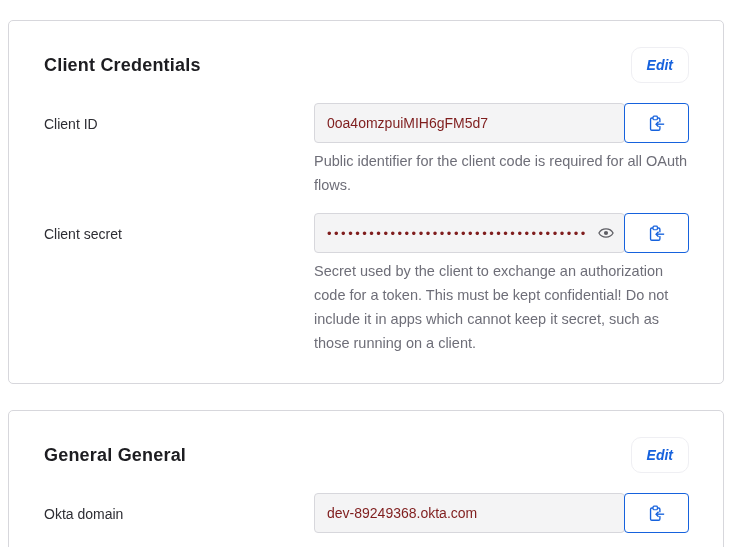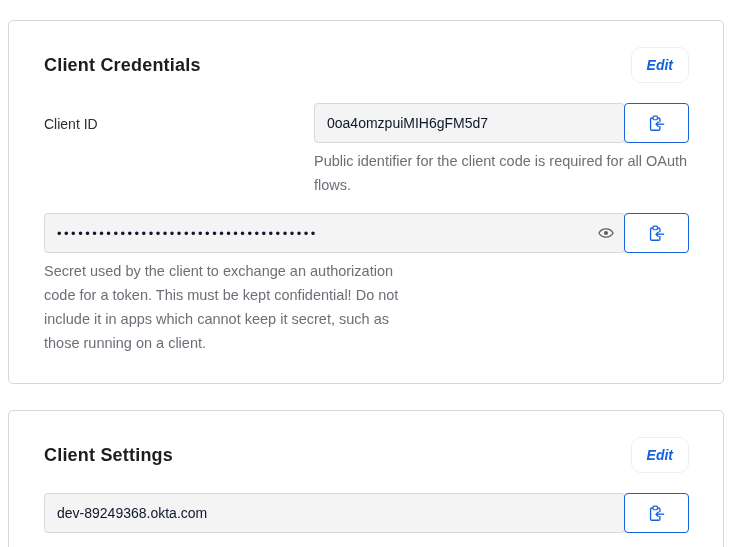--- a/index.html
+++ b/index.html
@@ -63,21 +63,21 @@
   .input-wrap { position: relative; flex: 1; min-width: 0; }
   .text-input {
     width: 100%;
     height: 40px;
     background: #f4f4f5;
     border: 1px solid #d7d7dc;
     border-radius: 4px;
     padding: 0 12px;
     font-family: "Liberation Sans", sans-serif;
     font-size: 14px;
-    color: #0f172a;
+    color: #7f1d1d;
     outline: none;
   }
   .text-input.masked {
     font-size: 13px;
     letter-spacing: 2.5px;
     padding-right: 34px;
   }
   .eye-btn {
     position: absolute;
     right: 9px;
@@ -139,20 +139,21 @@
               <line x1="19" y1="10.8" x2="9.6" y2="10.8" stroke="#1662dd" stroke-width="1.6"></line>
               <path d="M12.4 7.9 L9.5 10.8 L12.4 13.7" fill="none" stroke="#1662dd" stroke-width="1.6"></path>
             </svg>
           </button>
         </div>
         <p class="desc">Public identifier for the client code is required for all OAuth flows.</p>
       </div>
     </div>
 
     <div class="row">
+      <div class="row-label">Client secret</div>
       <div class="row-main">
         <div class="input-group">
           <div class="input-wrap">
             <input class="text-input masked" readonly="" value="•••••••••••••••••••••••••••••••••••••" style="">
             <button class="eye-btn">
               <svg width="16" height="16" viewBox="0 0 24 24">
                 <path d="M12 5.8C7 5.8 2.9 9.1 1.4 12c1.5 2.9 5.6 6.2 10.6 6.2S21.1 14.9 22.6 12C21.1 9.1 17 5.8 12 5.8z" fill="none" stroke="#5e5e64" stroke-width="1.9"></path>
                 <circle cx="12" cy="12" r="3.1" fill="#5e5e64"></circle>
               </svg>
             </button>
@@ -167,25 +168,26 @@
             </svg>
           </button>
         </div>
         <p class="desc">Secret used by the client to exchange an authorization code for a token. This must be kept confidential! Do not include it in apps which cannot keep it secret, such as those running on a client.</p>
       </div>
     </div>
   </section>
 
   <section class="card card-general">
     <div class="card-header">
-      <h2 class="card-title">Client Settings</h2>
+      <h2 class="card-title">General General</h2>
       <a class="edit-link">Edit</a>
     </div>
 
     <div class="row">
+      <div class="row-label">Okta domain</div>
       <div class="row-main">
         <div class="input-group">
           <div class="input-wrap">
             <input class="text-input" readonly="" value="dev-89249368.okta.com" style="">
           </div>
           <button class="copy-btn">
             <svg width="17" height="19" viewBox="0 0 20 20">
               <rect x="3" y="3.5" width="11" height="14.5" rx="1.5" fill="none" stroke="#1662dd" stroke-width="1.6"></rect>
               <rect x="6" y="1.4" width="5" height="4.2" rx="1" fill="#ffffff" stroke="#1662dd" stroke-width="1.4"></rect>
               <line x1="19" y1="10.8" x2="9" y2="10.8" stroke="#ffffff" stroke-width="4.5"></line>

